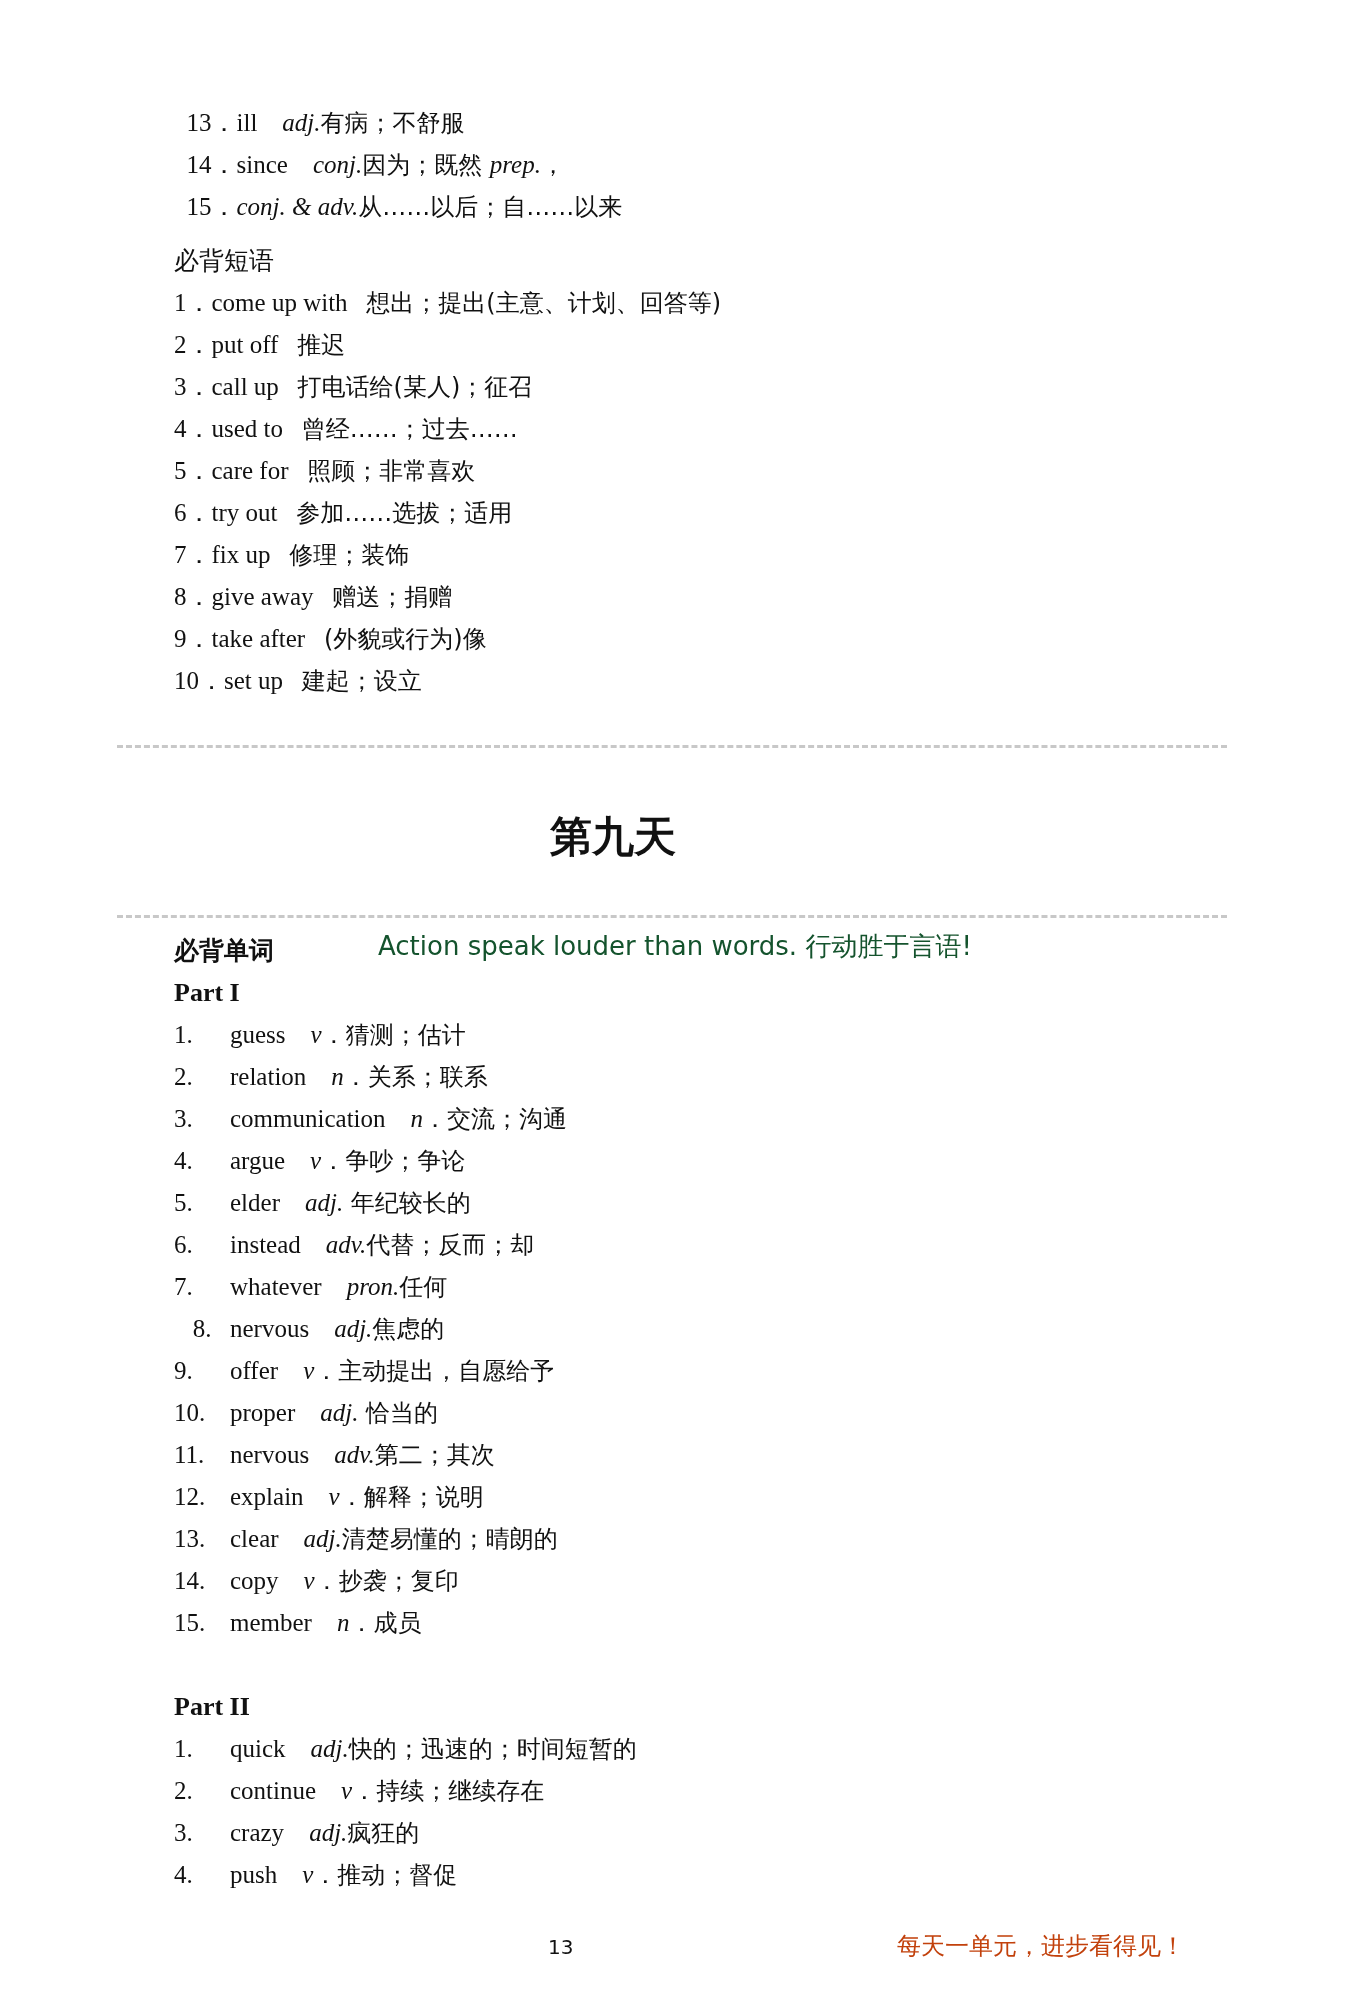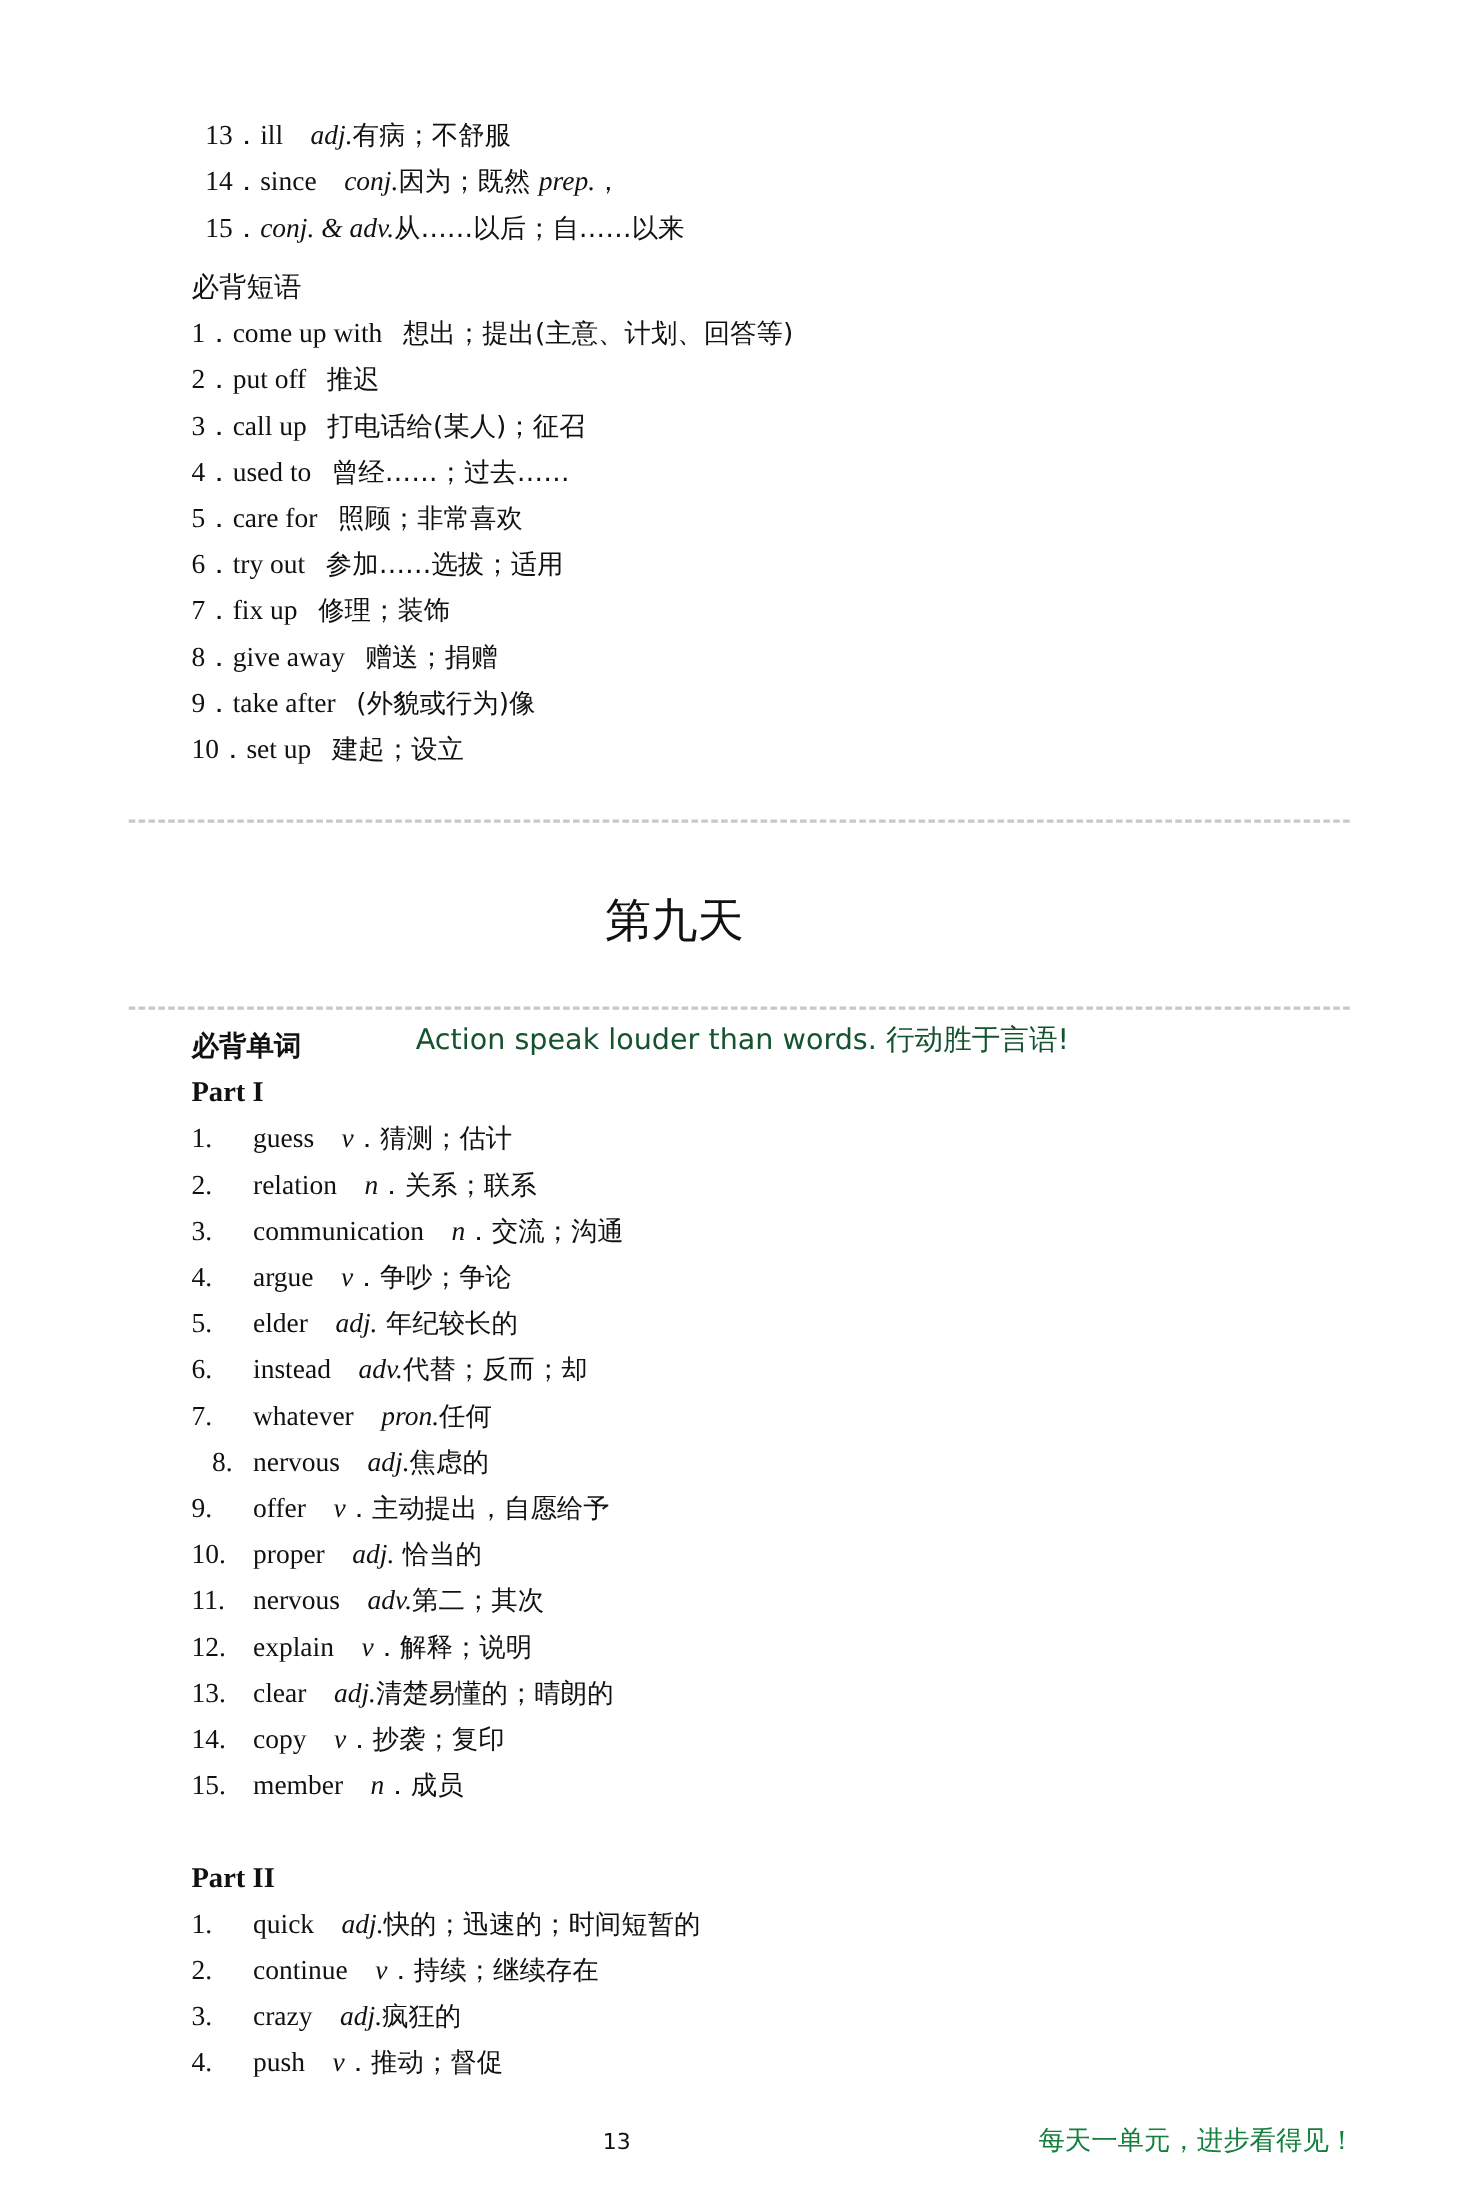--- a/index.html
+++ b/index.html
@@ -6,26 +6,26 @@
     body { width: 1345px; height: 2003px; position: relative; overflow: hidden;
            font-family: "Liberation Serif", "DejaVu Serif", serif; color: #111; }
     .line { position: absolute; left: 174px; font-size: 25px; line-height: 30px; white-space: pre; }
     .line i { font-style: italic; }
     .cjk { font-family: "DejaVu Sans", sans-serif; font-size: 24px; }
     .heading { position: absolute; left: 174px; font-family: "DejaVu Sans", sans-serif; font-size: 25px; line-height: 30px; }
     .heading.bold { font-weight: bold; }
     .part { position: absolute; left: 174px; font-weight: bold; font-size: 26px; line-height: 30px; }
     .dash { position: absolute; left: 117px; width: 1110px; height: 0; border-top: 3px dashed #c8c8c8; }
     .day-title { position: absolute; left: 0; width: 1226px; top: 812px; text-align: center;
-                 font-family: "DejaVu Sans", sans-serif; font-weight: normal; font-size: 42px; line-height: 50px; }
+                 font-family: "DejaVu Sans", sans-serif; font-weight: bold; font-size: 42px; line-height: 50px; }
     .motto { position: absolute; left: 378px; top: 930px; font-family: "DejaVu Sans", sans-serif;
              font-size: 26px; line-height: 32px; color: #14532d; }
     .num2 { display: inline-block; width: 56px; }
     .pagenum { position: absolute; left: 548px; top: 1935px; font-family: "DejaVu Sans", sans-serif; font-size: 20px; }
-    .footer-slogan { position: absolute; left: 944px; top: 1930px; font-family: "DejaVu Serif", serif; font-size: 24px; color: #15803d; }
+    .footer-slogan { position: absolute; left: 897px; top: 1930px; font-family: "DejaVu Serif", serif; font-size: 24px; color: #c2410c; }
   </style>
 </head>
 <body>
 
 <div class="line" style="top:78px">
   <span>13．</span><span>ill</span>    <i>adj.</i><span class="cjk">有病；不舒服</span>
 </div>
 <div class="line" style="top:120px">
   <span>14．</span><span>since</span>    <i>conj.</i><span class="cjk">因为；既然 </span><i>prep.</i><span class="cjk">，</span>
 </div>

